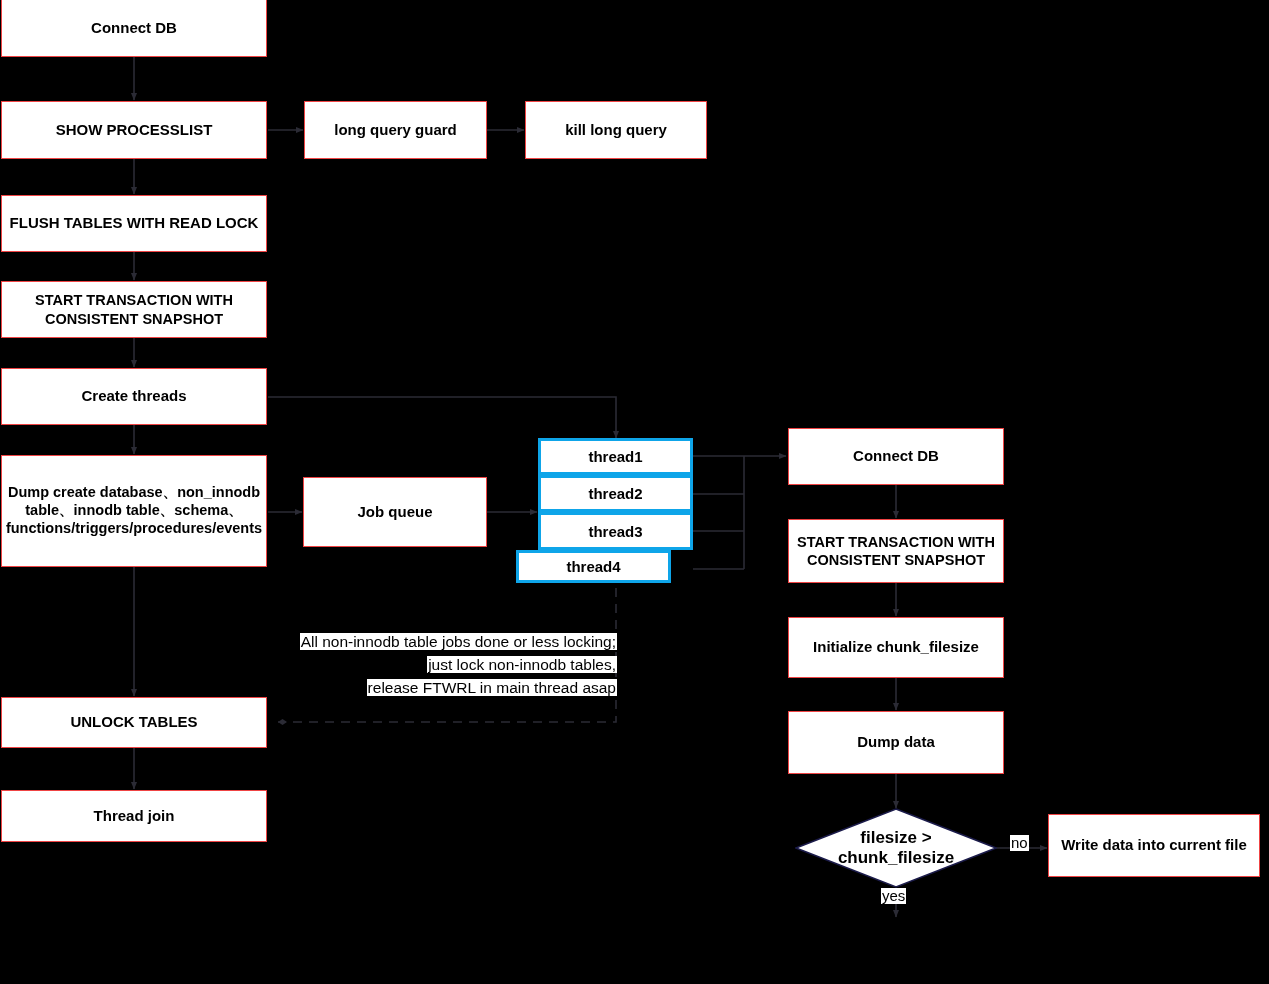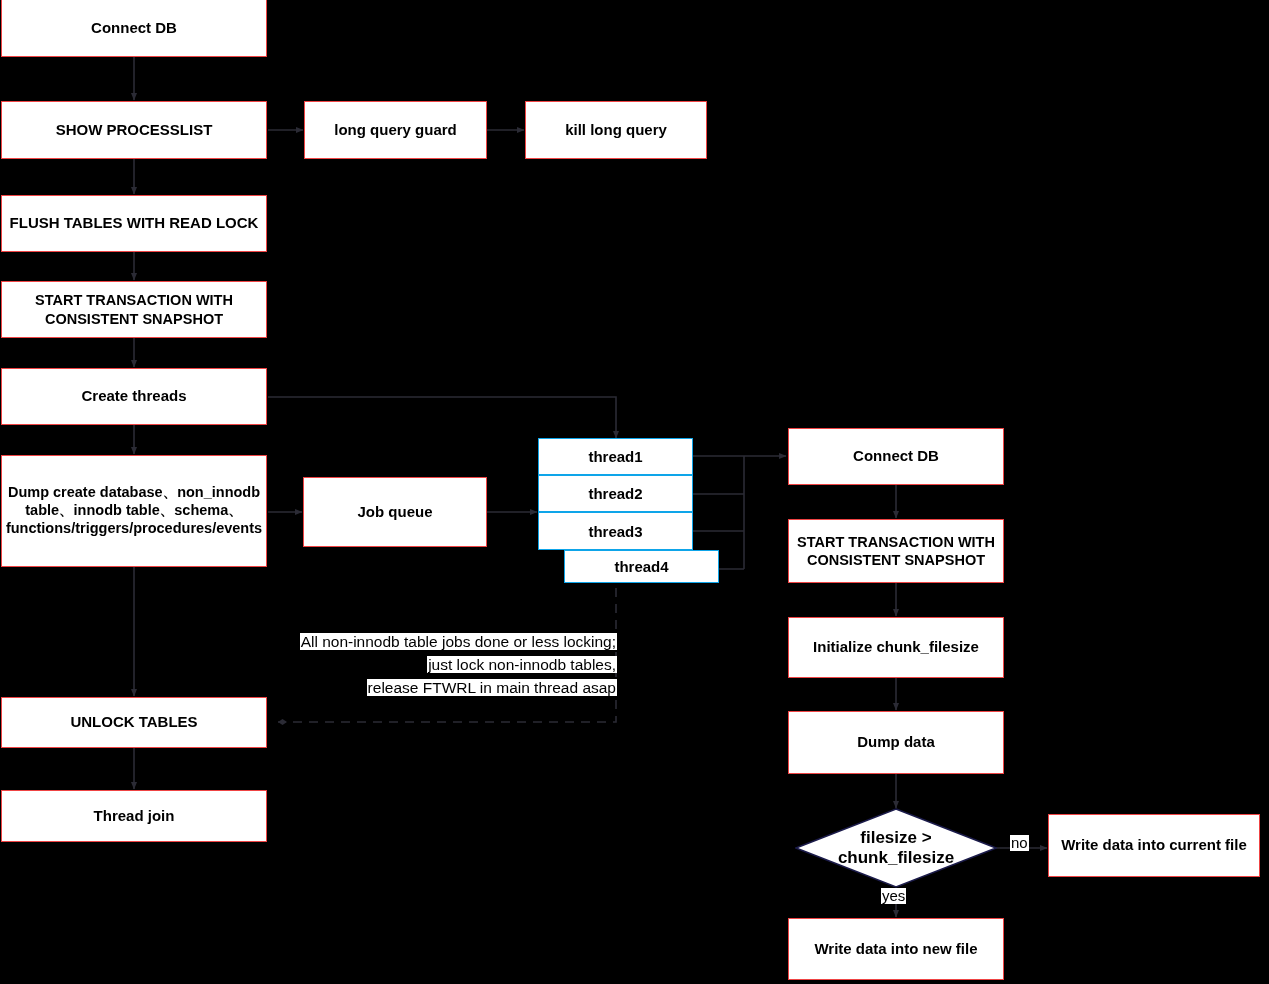--- a/index.html
+++ b/index.html
@@ -28,21 +28,21 @@
     font-weight: bold;
     font-size: 15px;
     line-height: 1.25;
     padding: 2px 6px;
   }
   .node.sm { font-size: 14.5px; }
   .node.tight { line-height: 1.22; }
   .thread-cell {
     position: absolute;
     background: #ffffff;
-    border: 1px solid #0ea5e9;
+    border: 3px solid #0ea5e9;
     box-sizing: border-box;
     display: flex;
     align-items: center;
     justify-content: center;
     color: #000000;
     font-weight: bold;
     font-size: 15px;
   }
   .diamond-wrap {
     position: absolute;
@@ -195,21 +195,21 @@
 
   <div class="thread-cell" style="left:538px; top:438px; width:155px; height:37px;">
     <span>thread1</span>
   </div>
   <div class="thread-cell" style="left:538px; top:475px; width:155px; height:37px;">
     <span>thread2</span>
   </div>
   <div class="thread-cell" style="left:538px; top:512px; width:155px; height:38px;">
     <span>thread3</span>
   </div>
-  <div class="thread-cell" style="left:564px; top:550px; width:155px; height:33px;">
+  <div class="thread-cell" style="left:516px; top:550px; width:155px; height:33px;">
     <span>thread4</span>
   </div>
 
   <div class="note" style="left:238px; top:631px; width:379px;">
     <div><span>All non-innodb table jobs done or less locking;</span></div>
     <div><span>just lock non-innodb tables,</span></div>
     <div><span>release FTWRL in main thread asap</span></div>
   </div>
 
   <div class="node" style="left:788px; top:428px; width:216px; height:57px;">
@@ -241,17 +241,14 @@
   </div>
 
   <div class="edge-label" style="left:881px; top:888px;">
     <span>yes</span>
   </div>
 
   <div class="node" style="left:1048px; top:814px; width:212px; height:63px;">
     <span>Write data into current file</span>
   </div>
 
-  <div class="node" style="left:788px; top:918px; width:216px; height:62px;">
-    <span>Write data into new file</span>
-  </div>
 
 </div>
 
 </body></html>

